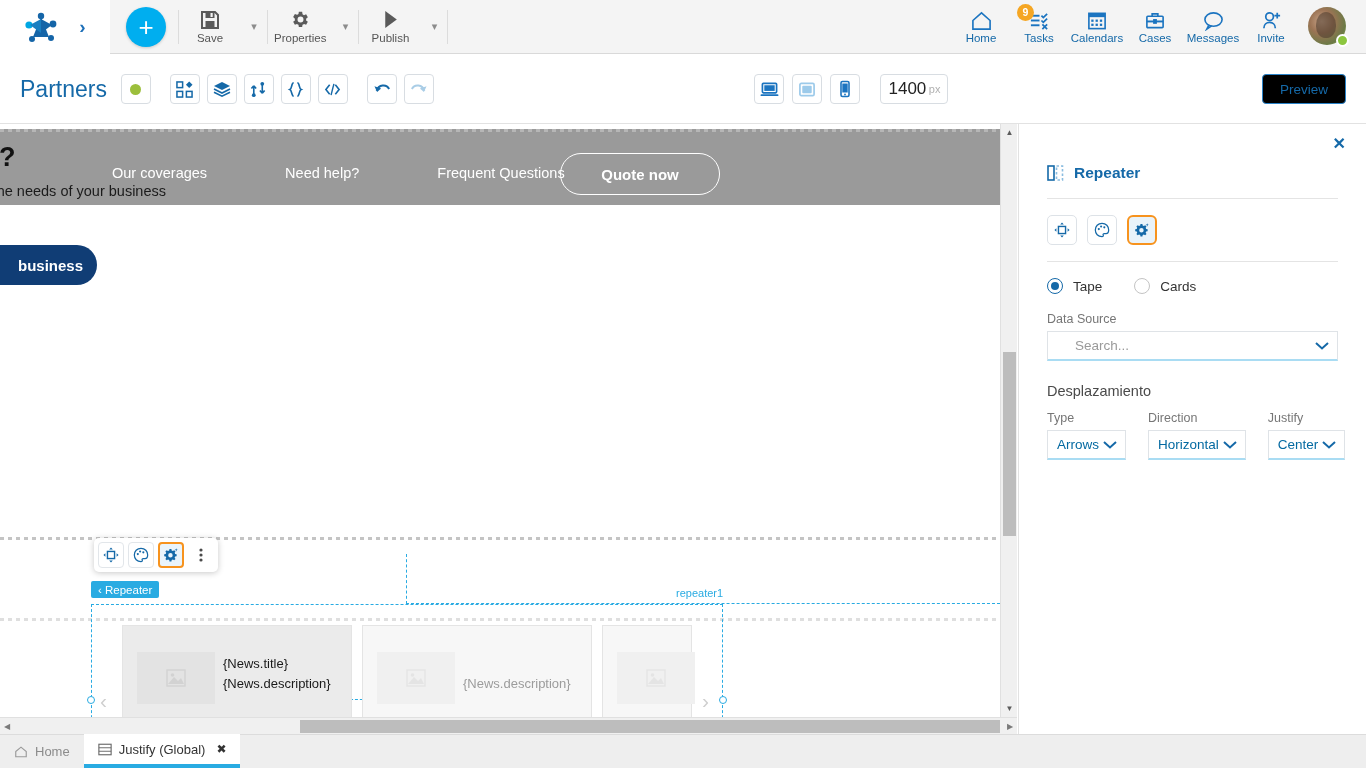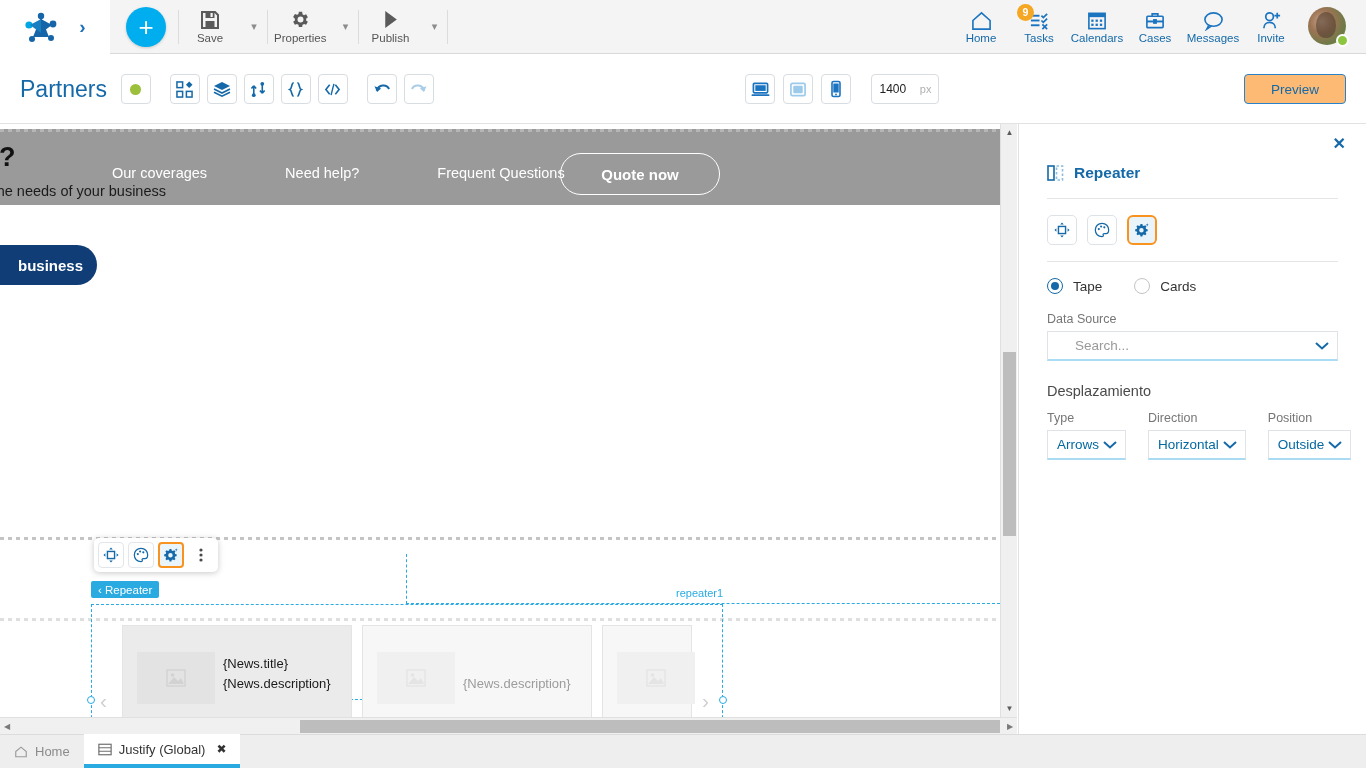--- a/index.html
+++ b/index.html
@@ -95,25 +95,25 @@
   .device-btn {
     width: 30px; height: 30px; border: 1px solid #d8dde2; border-radius: 4px;
     background: #fff; display: flex; align-items: center; justify-content: center;
     margin-right: 8px; cursor: pointer; color: #1b74c0;
   }
   .width-box {
     margin-left: 12px; width: 68px; height: 30px;
     border: 1px solid #d8dde2; border-radius: 4px; background: #fff;
     display: flex; align-items: center; padding: 0 7px;
   }
-  .width-val { font-size: 12px; color: #222; flex: 1; border: 0; outline: 0; width: 100%; font-family: inherit; background: transparent;}
+  .width-val { font-size: 17px; color: #222; flex: 1; border: 0; outline: 0; width: 100%; font-family: inherit; background: transparent;}
   .width-unit { font-size: 11px; color: #b0b0b0; }
   .preview-btn {
-    margin-left: auto; width: 102px; height: 30px;
-    border: 1px solid #2a83c8; border-radius: 4px; background: #fdba74;
+    margin-left: auto; width: 84px; height: 30px;
+    border: 1px solid #2a83c8; border-radius: 4px; background: #000000;
     color: #1569a8; font-size: 13.5px;
     display: flex; align-items: center; justify-content: center; cursor: pointer;
     font-family: inherit;
   }
 
   
   .canvas-wrap {
     position: absolute; top: 124px; left: 0; width: 1018px; height: 611px;
     background: #ffffff; overflow: hidden;
   }
@@ -730,31 +730,20 @@
       <div class="select">
         <span>Horizontal</span>
         <span class="chev">
           <svg width="14" height="9" viewBox="0 0 14 9">
               <path d="M1 1.5 L7 7 L13 1.5" fill="none" stroke="#1569a8" stroke-width="2"></path>
             </svg>
         </span>
       </div>
     </div>
     <div>
-      <div class="field-label">Position</div>
-      <div class="select">
-        <span>Outside</span>
-        <span class="chev">
-          <svg width="14" height="9" viewBox="0 0 14 9">
-              <path d="M1 1.5 L7 7 L13 1.5" fill="none" stroke="#1569a8" stroke-width="2"></path>
-            </svg>
-        </span>
-      </div>
-    </div>
-    <div>
       <div class="field-label">Justify</div>
       <div class="select">
         <span>Center</span>
         <span class="chev">
           <svg width="14" height="9" viewBox="0 0 14 9">
               <path d="M1 1.5 L7 7 L13 1.5" fill="none" stroke="#1569a8" stroke-width="2"></path>
             </svg>
         </span>
       </div>
     </div>

